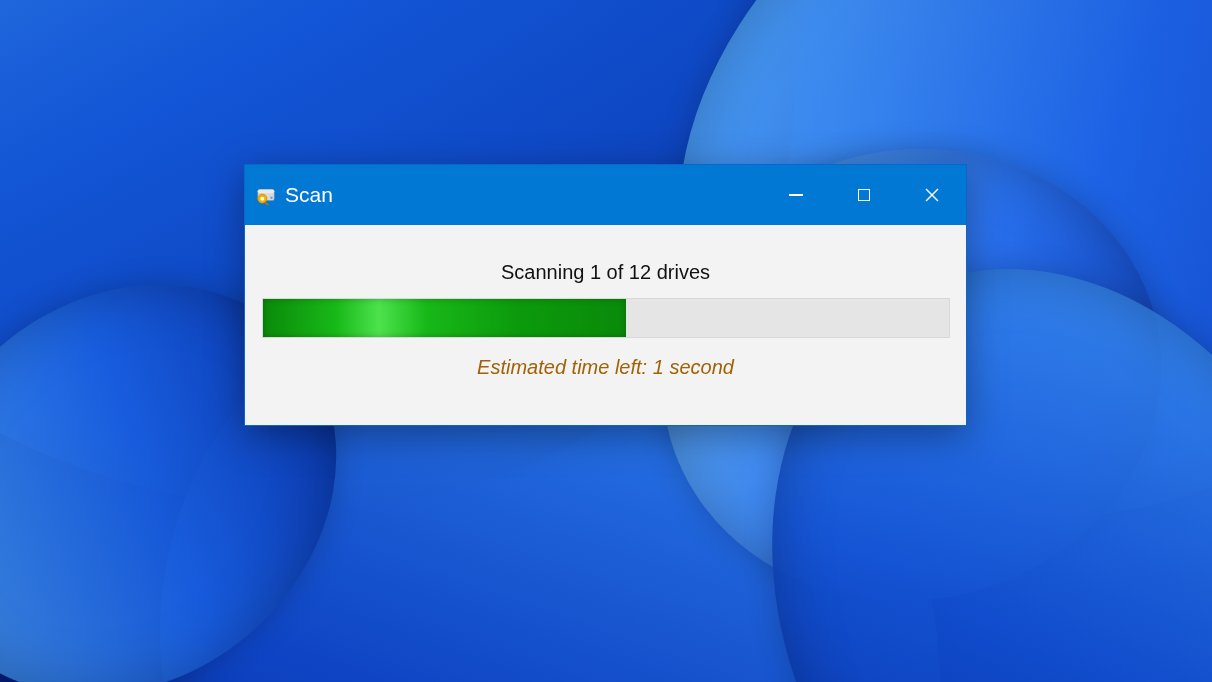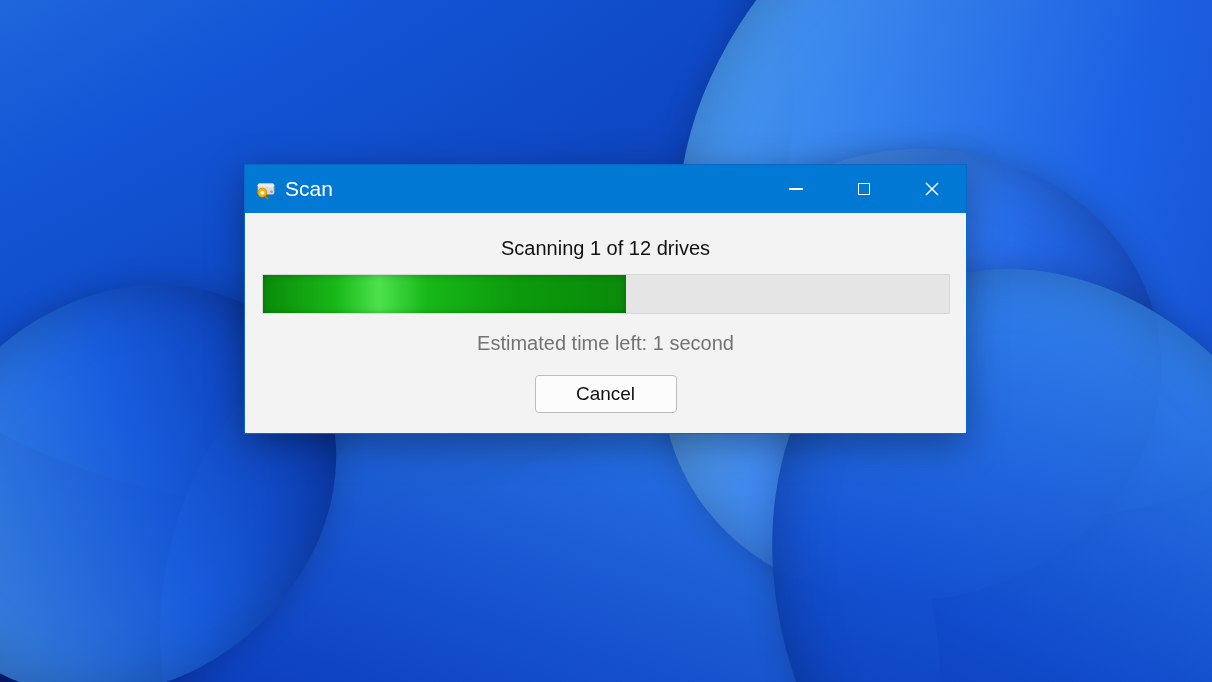--- a/index.html
+++ b/index.html
@@ -44,21 +44,21 @@
       left: 244px;
       top: 164px;
       width: 723px;
       background: #f3f3f3;
       border: 1px solid #0a66c9;
       border-radius: 0;
       box-shadow: 0 10px 35px rgba(0,0,0,0.35);
       z-index: 10;
     }
     .titlebar {
-      height: 48px;
+      height: 60px;
       background: #0078d4;
       display: flex;
       align-items: center;
       color: #fff;
       font-size: 21px;
       font-weight: 400;
       padding-left: 10px;
     }
     .titlebar .app-icon {
       width: 22px;
@@ -83,21 +83,21 @@
       align-items: center;
       justify-content: center;
       color: #fff;
       cursor: pointer;
     }
     .win-btn svg { width: 14px; height: 14px; }
     .win-btn .min-line { width: 14px; height: 1.5px; background: #fff; }
     .win-btn .max-box { width: 12px; height: 12px; border: 1.5px solid #fff; }
 
     .dialog-body {
-      padding: 24px 16px 20px 16px;
+      padding: 36px 16px 20px 16px;
       text-align: center;
     }
     .status-line {
       font-size: 20px;
       color: #111;
       margin-bottom: 8px;
       font-weight: 400;
     }
     .progress-wrap {
       margin: 14px auto 18px auto;
@@ -110,23 +110,24 @@
     }
     .progress-fill {
       position: absolute;
       left: 0; top: 0; bottom: 0;
       background: linear-gradient(to right,
         #0a8a0a 0%, #18b818 20%, #4de24d 32%, #18b818 45%, #0c9a0c 70%, #0a8a0a 100%);
       box-shadow: inset 0 0 6px rgba(0,0,0,0.25);
     }
     .eta-line {
       font-size: 20px;
-      color: #737373;
+      color: #a16207;
       margin-top: 4px;
-      margin-bottom: 20px;
+      margin-bottom: 26px;
+      font-style: italic;
     }
     .cancel-btn {
       display: inline-block;
       min-width: 142px;
       padding: 7px 28px;
       font-size: 19px;
       color: #111;
       background: #fcfcfc;
       border: 1px solid #bdbdbd;
       border-radius: 4px;
@@ -178,15 +179,14 @@
 
   <div class="dialog-body">
     <div class="status-line">Scanning 1 of 12 drives</div>
 
     <div class="progress-wrap">
       <div class="progress-fill" id="progress-fill" style="width: 53%;"></div>
     </div>
 
     <div class="eta-line">Estimated time left: 1 second</div>
 
-    <button class="cancel-btn">Cancel</button>
   </div>
 </div>
 
 </body></html>

